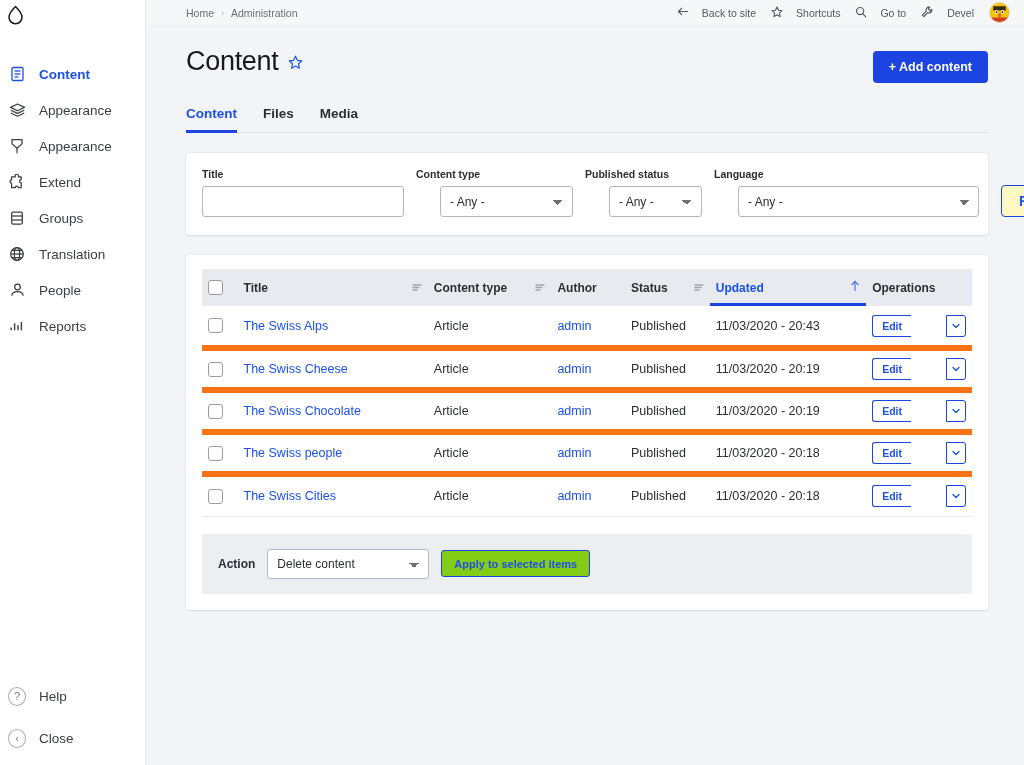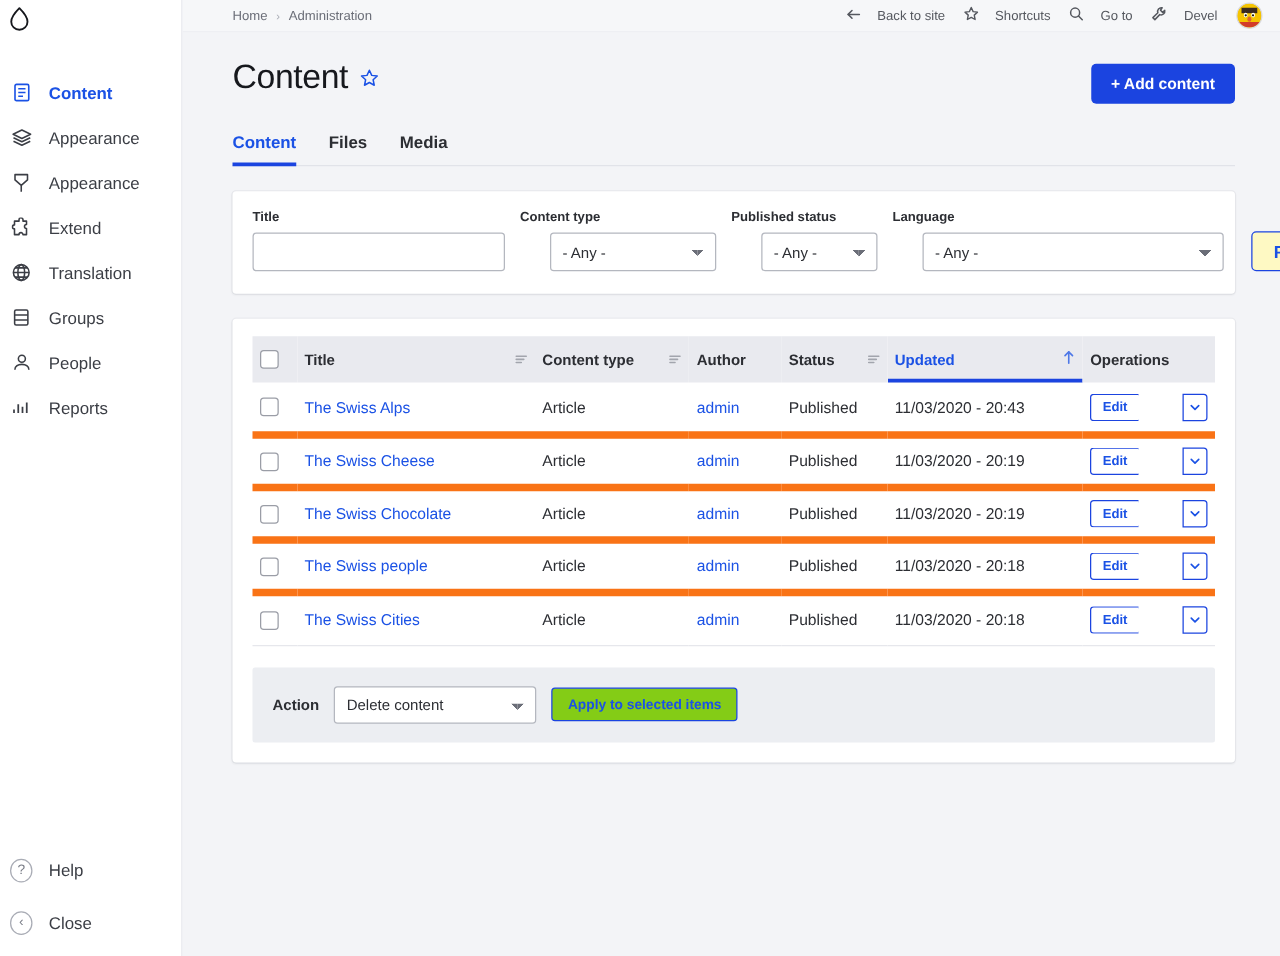--- a/index.html
+++ b/index.html
@@ -232,39 +232,39 @@
           <svg width="16" height="16" viewBox="0 0 16 16" fill="none" stroke="#3b3e45" stroke-width="1.25" stroke-linejoin="round">
             <path d="M6.2 1.8a1.6 1.6 0 0 1 3.2 0v1.1h2.8v2.7a1.6 1.6 0 0 0 0 3.2v4.9H9.4a1.6 1.6 0 0 0-3.2 0H2.6V9.1a1.6 1.6 0 0 1 0-3.2V2.9h3.6z"></path>
           </svg>
         </span>
         <span>Extend</span>
       </a>
 
 
       <a class="sb-item">
         <span class="ico">
+          <svg width="14" height="16" viewBox="0 0 14 16" fill="none" stroke="#3b3e45" stroke-width="1.25">
+            <rect x="1.7" y="2" width="10.6" height="12" rx="1.2"></rect>
+            <line x1="1.7" y1="6" x2="12.3" y2="6"></line>
+              <line x1="1.7" y1="10" x2="12.3" y2="10"></line>
+          </svg>
+        </span>
+        <span>Groups</span>
+      </a>
+
+      <a class="sb-item">
+        <span class="ico">
           <svg width="16" height="16" viewBox="0 0 16 16" fill="none" stroke="#3b3e45" stroke-width="1.25">
             <circle cx="8" cy="8" r="6.3"></circle>
             <ellipse cx="8" cy="8" rx="2.7" ry="6.3"></ellipse>
             <line x1="1.8" y1="8" x2="14.2" y2="8"></line>
             <path d="M3 4.3h10M3 11.7h10"></path>
           </svg>
         </span>
         <span>Translation</span>
-      </a>
-
-      <a class="sb-item">
-        <span class="ico">
-          <svg width="14" height="16" viewBox="0 0 14 16" fill="none" stroke="#3b3e45" stroke-width="1.25">
-            <rect x="1.7" y="2" width="10.6" height="12" rx="1.2"></rect>
-            <line x1="1.7" y1="6" x2="12.3" y2="6"></line>
-              <line x1="1.7" y1="10" x2="12.3" y2="10"></line>
-          </svg>
-        </span>
-        <span>Groups</span>
       </a>
 
       <a class="sb-item">
         <span class="ico">
           <svg width="15" height="16" viewBox="0 0 15 16" fill="none" stroke="#3b3e45" stroke-width="1.25">
             <circle cx="7.5" cy="5" r="2.8"></circle>
             <path d="M1.9 13.8c0-2.8 2.5-4.3 5.6-4.3s5.6 1.5 5.6 4.3"></path>
           </svg>
         </span>
         <span>People</span>

